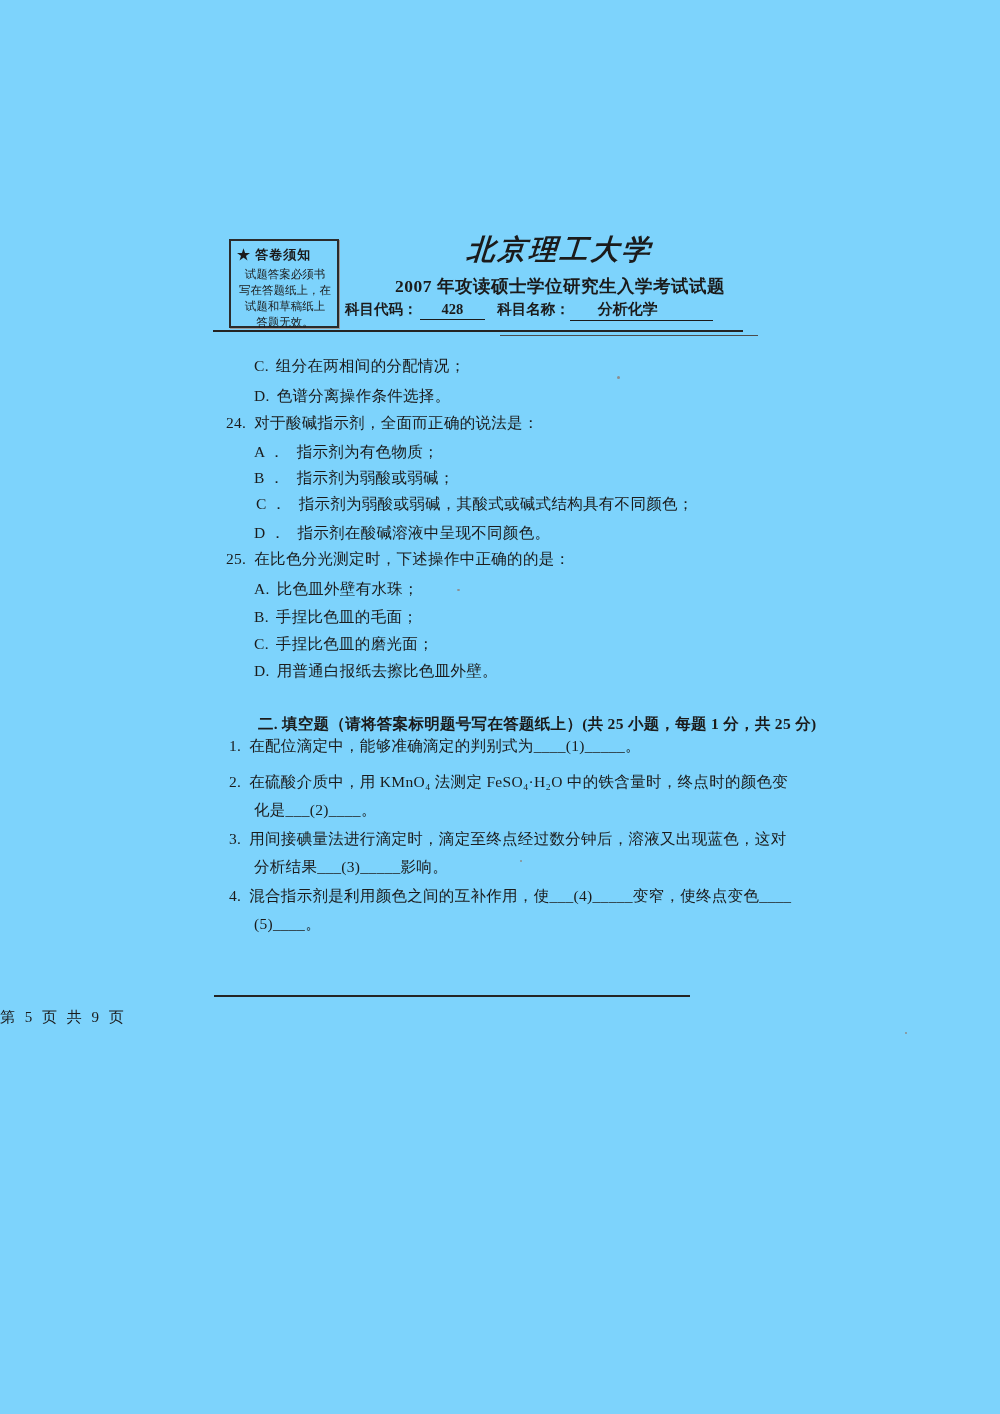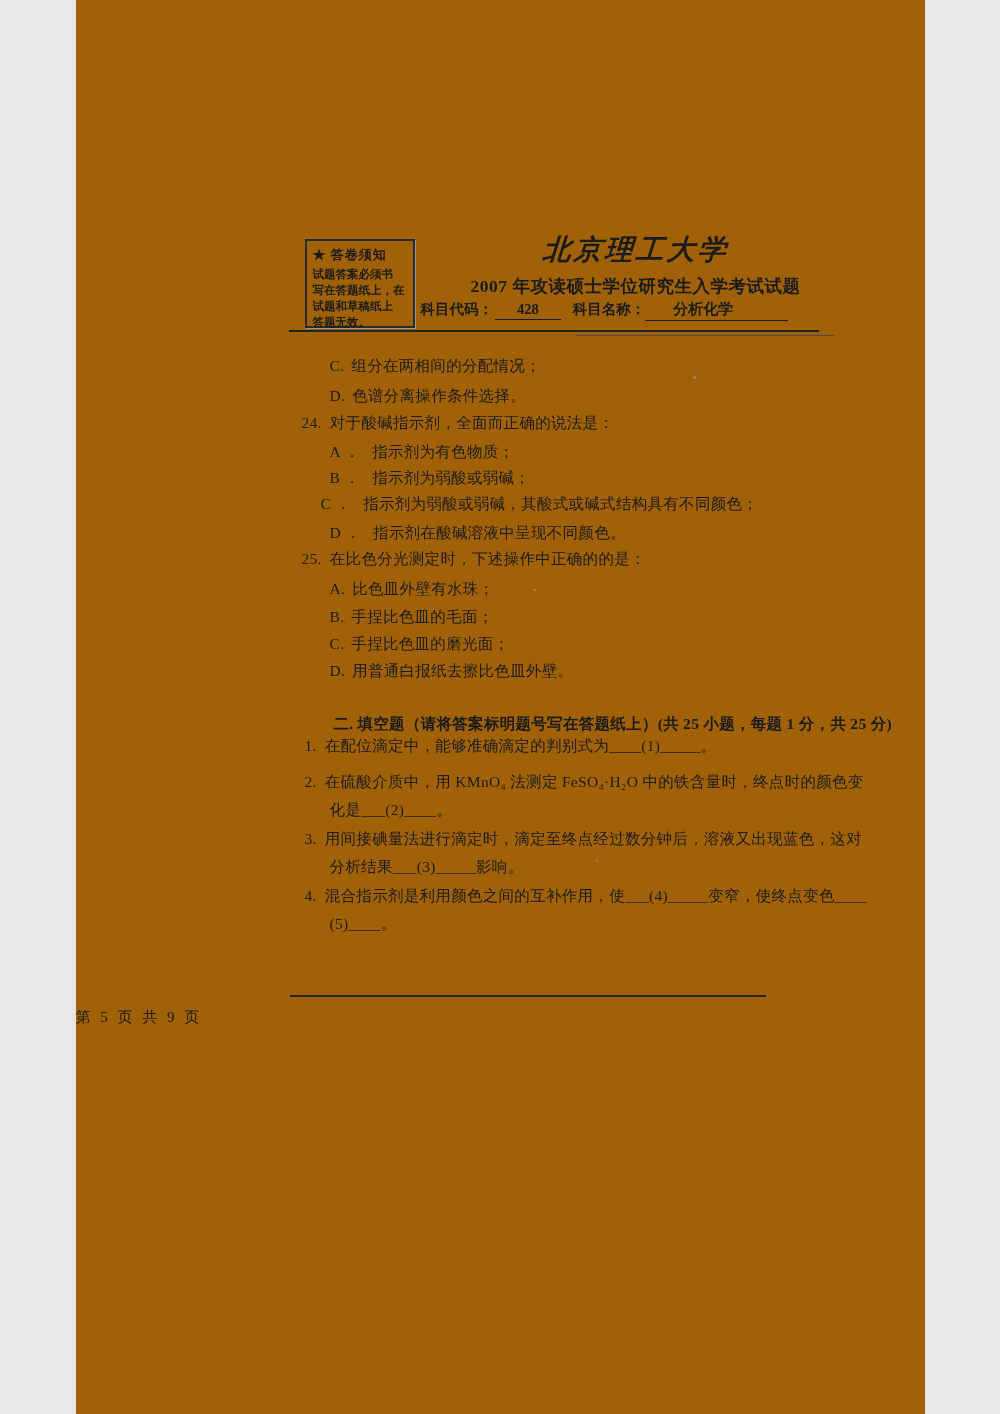--- a/index.html
+++ b/index.html
@@ -1,39 +1,40 @@
 <!DOCTYPE html>
 <html><head>
 <meta charset="utf-8">
 <style>
   html,body { margin:0; padding:0; background:#e8e8e8; }
   .page {
     position:relative;
-    width:849px; height:1414px;
+    width:1000px; height:1414px;
     margin:0 auto;
-    background:#a16207;
+    background:#7dd3fc;
     font-family:"Liberation Serif","DejaVu Serif",serif;
     color:#1b1b1b;
     overflow:hidden;
   }
   
   .notice-box {
     position:absolute; left:229px; top:239px;
     width:96px; height:76px;
     border:2px solid #2b2b2b;
     padding:5px 4px 4px 6px;
     box-shadow:1px 1px 0 #999;
   }
   .notice-title {
     font-size:13px; font-weight:700; letter-spacing:1px;
     margin-bottom:3px; white-space:nowrap;
   }
   .notice-line {
-    font-size:11.5px; font-weight:700; line-height:1.38;
+    font-size:11.5px; font-weight:400; line-height:1.38;
     white-space:nowrap;
+    text-align:center;
   }
   
   .center-band { position:absolute; left:0; width:1000px; text-align:center; }
   .uni-title {
     top:231px; left:60px;
     font-size:28px; font-weight:800; font-style:italic;
     letter-spacing:3px; white-space:nowrap;
     transform:skewX(-4deg);
   }
   .exam-title {
@@ -90,21 +91,21 @@
   </div>
   <div class="rule rule-main"></div>
   <div class="rule rule-sub"></div>
 
   <div class="line" style="left:254px; top:356px;"><span class="lbl">C.</span><span>组分在两相间的分配情况；</span></div>
   <div class="line" style="left:254px; top:386px;"><span class="lbl">D.</span><span>色谱分离操作条件选择。</span></div>
 
   <div class="line" style="left:226px; top:413px;"><span class="num">24.</span><span>对于酸碱指示剂，全面而正确的说法是：</span></div>
   <div class="line" style="left:254px; top:442px;"><span class="lbl-wide">A ．</span><span>指示剂为有色物质；</span></div>
   <div class="line" style="left:254px; top:468px;"><span class="lbl-wide">B ．</span><span>指示剂为弱酸或弱碱；</span></div>
-  <div class="line" style="left:245px; top:494px;"><span class="lbl-wide">C ．</span><span>指示剂为弱酸或弱碱，其酸式或碱式结构具有不同颜色；</span></div>
+  <div class="line" style="left:256px; top:494px;"><span class="lbl-wide">C ．</span><span>指示剂为弱酸或弱碱，其酸式或碱式结构具有不同颜色；</span></div>
   <div class="line" style="left:254px; top:523px;"><span class="lbl-wide">D ．</span><span>指示剂在酸碱溶液中呈现不同颜色。</span></div>
 
   <div class="line" style="left:226px; top:549px;"><span class="num">25.</span><span>在比色分光测定时，下述操作中正确的的是：</span></div>
   <div class="line" style="left:254px; top:579px;"><span class="lbl">A.</span><span>比色皿外壁有水珠；</span></div>
   <div class="line" style="left:254px; top:607px;"><span class="lbl">B.</span><span>手捏比色皿的毛面；</span></div>
   <div class="line" style="left:254px; top:634px;"><span class="lbl">C.</span><span>手捏比色皿的磨光面；</span></div>
   <div class="line" style="left:254px; top:661px;"><span class="lbl">D.</span><span>用普通白报纸去擦比色皿外壁。</span></div>
 
   <div class="line" style="left:226px; top:714px; font-weight:600;margin-left:32px;"><span class="num" style="margin-right:4px;">二.</span><span>填空题（请将答案标明题号写在答题纸上）(共 25 小题，每题 1 分，共 25 分)</span></div>
 

